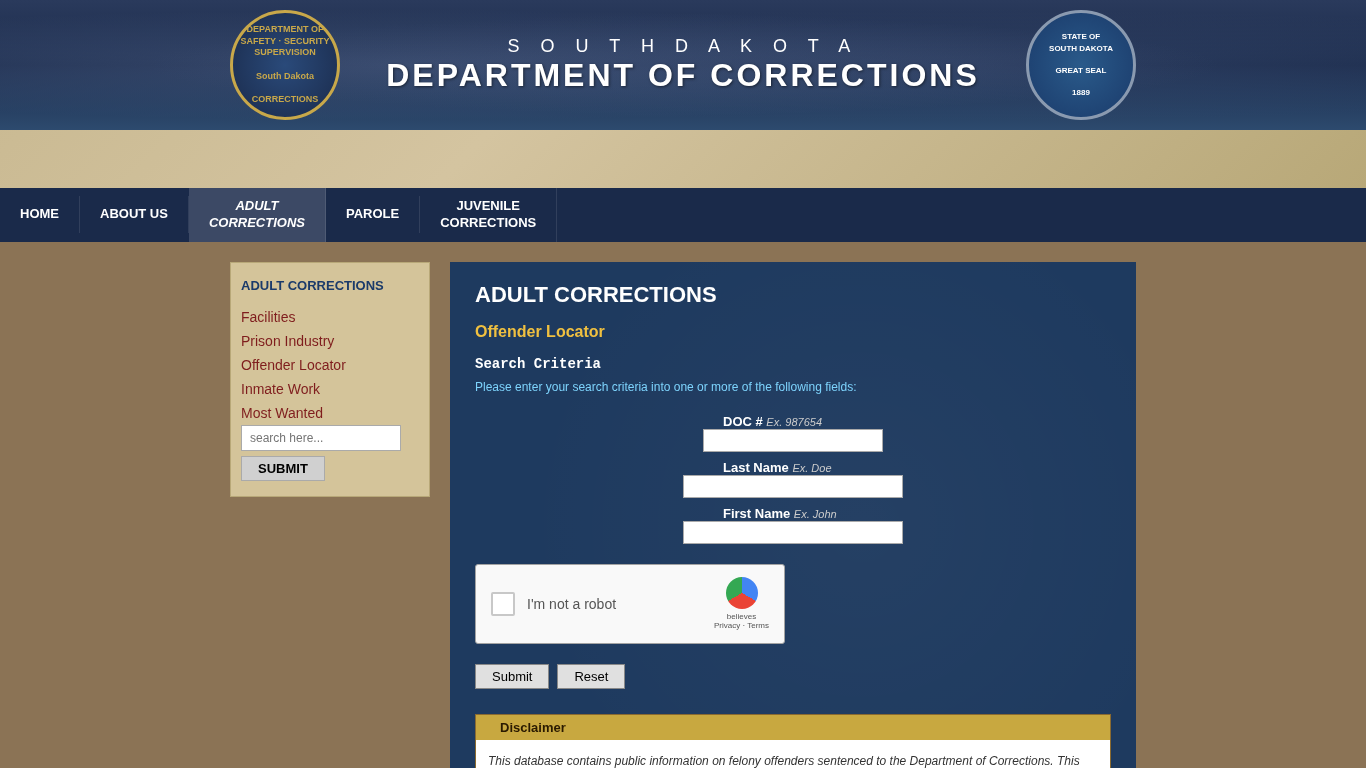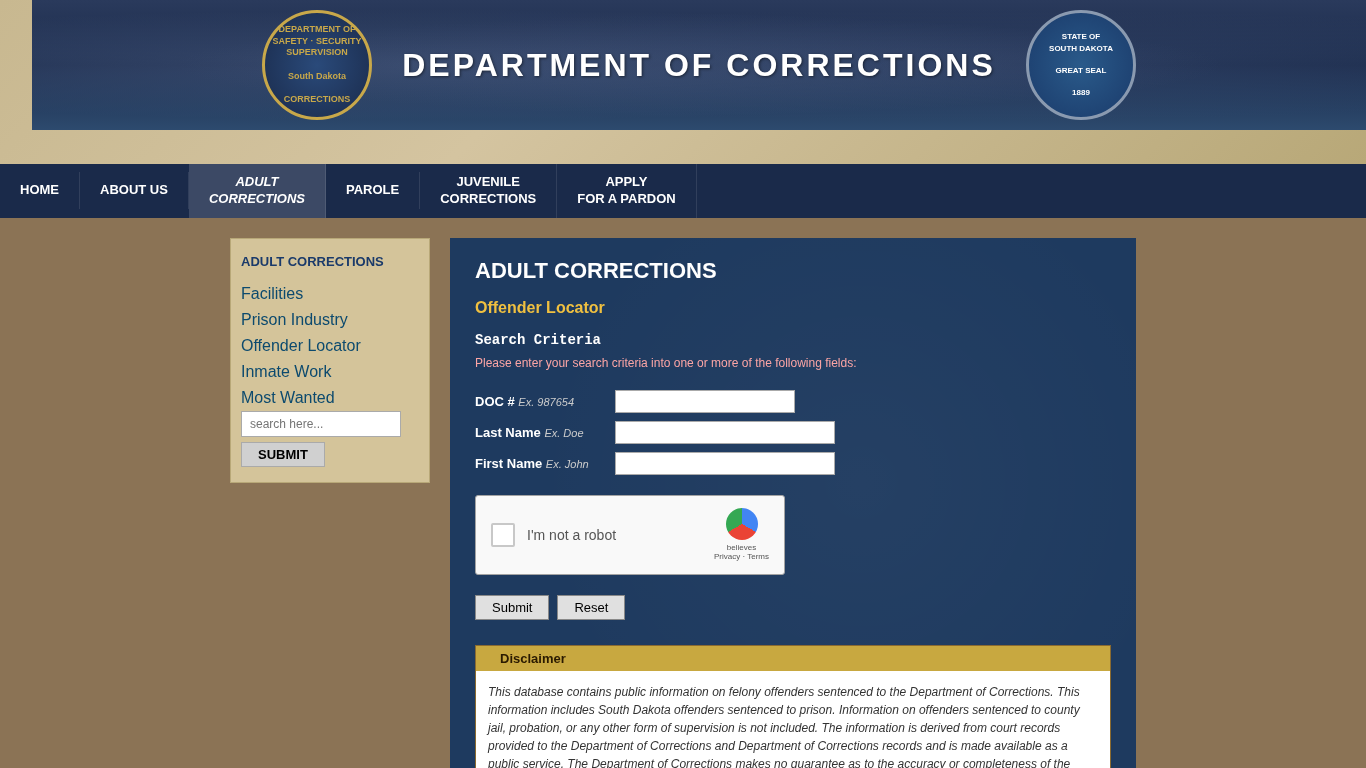--- a/index.html
+++ b/index.html
@@ -7,22 +7,21 @@
 
     
     .header-wrapper {
       background: linear-gradient(135deg, #c8b890 0%, #d4c4a0 40%, #b8a878 100%);
       width: 100%;
     }
     .header-inner {
       max-width: 1366px;
       margin: 0 auto;
       position: relative;
-      height: 164px;
-      padding-left: 32px;
+      height: 188px;
     }
     .header-bg {
       width: 100%;
       height: 130px;
       background: linear-gradient(to bottom, #2a3a5c 0%, #1a2a4a 50%, #2d4a6e 100%);
       position: relative;
       overflow: hidden;
       display: flex;
       align-items: center;
       justify-content: center;
@@ -151,22 +150,22 @@
     }
     .sidebar-title {
       color: #1a3a6a;
       font-size: 13px;
       font-weight: bold;
       margin-bottom: 12px;
       display: block;
     }
     .sidebar-link {
       display: block;
-      color: #0c4a6e;
-      font-size: 16px;
+      color: #7f1d1d;
+      font-size: 14px;
       text-decoration: none;
       padding: 4px 0;
       cursor: pointer;
     }
     .sidebar-search {
     }
     .sidebar-search input {
       width: 160px;
       padding: 5px 8px;
       font-size: 12px;
@@ -221,36 +220,37 @@
     .section-heading {
       color: white;
       font-size: 14px;
       font-weight: bold;
       margin-bottom: 8px;
       position: relative;
       z-index: 1;
       font-family: Liberation Mono, monospace;
     }
     .section-desc {
-      color: #fca5a5;
+      color: #7dd3fc;
       font-size: 12px;
       margin-bottom: 20px;
       position: relative;
       z-index: 1;
     }
 
     
     .form-area {
       position: relative;
       z-index: 1;
     }
     .form-row {
       display: flex;
       align-items: center;
       margin-bottom: 8px;
+      flex-direction: column;
     }
     .form-label {
       color: white;
       font-size: 13px;
       font-weight: bold;
       width: 140px;
       flex-shrink: 0;
     }
     .form-label-hint {
       font-weight: normal;
@@ -357,40 +357,40 @@
 <div class="header-wrapper">
   <div class="header-inner">
     <div class="header-bg">
       <div class="header-logo-left">
         <div class="logo-circle">
           <span>DEPARTMENT OF<br>SAFETY · SECURITY<br>SUPERVISION<br><br>South Dakota<br><br>CORRECTIONS</span>
         </div>
       </div>
 
       <div class="header-title">
+        <span class="state-name">S O U T H   D A K O T A</span>
         <span class="dept-name">DEPARTMENT OF CORRECTIONS</span>
       </div>
 
       <div class="header-logo-right">
         <div class="logo-circle-right">
           <span>STATE OF<br>SOUTH DAKOTA<br><br>GREAT SEAL<br><br>1889</span>
         </div>
       </div>
     </div>
   </div>
 </div>
 
 <div class="nav-bar">
   <div class="nav-inner">
     <div class="nav-item">HOME</div>
     <div class="nav-item">ABOUT US</div>
     <div class="nav-item active">ADULT<br>CORRECTIONS</div>
     <div class="nav-item">PAROLE</div>
     <div class="nav-item">JUVENILE<br>CORRECTIONS</div>
-    <div class="nav-item">APPLY<br>FOR A PARDON</div>
   </div>
 </div>
 
 <div class="content-wrapper">
 
   <div class="sidebar">
     <div class="sidebar-box">
       <span class="sidebar-title">ADULT CORRECTIONS</span>
       <a class="sidebar-link">Facilities</a>
       <a class="sidebar-link">Prison Industry</a>

